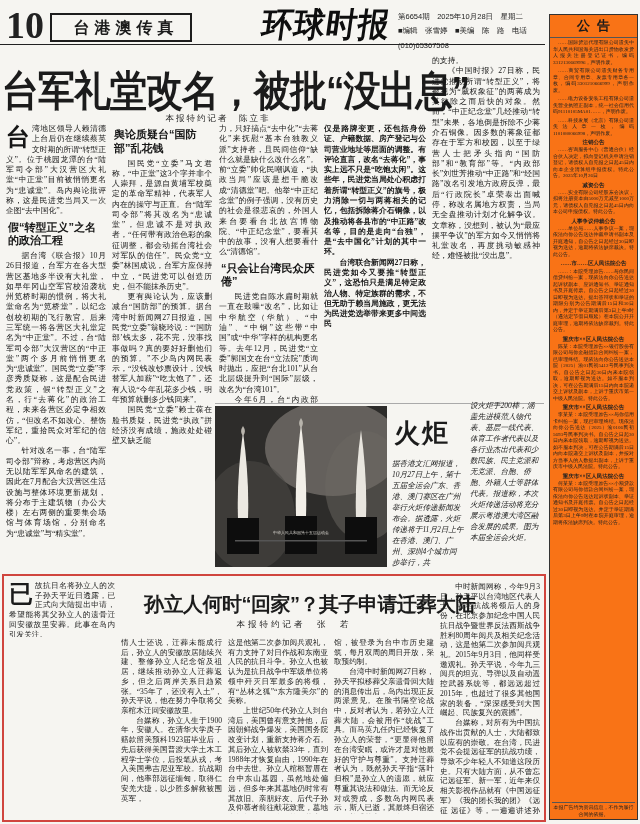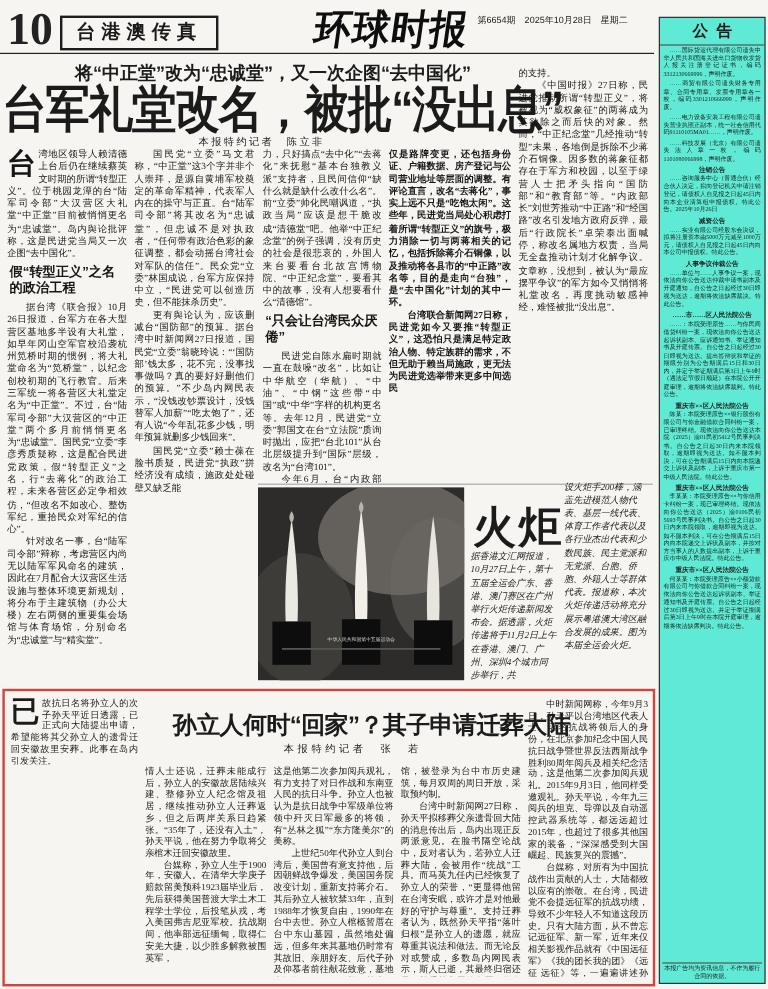--- a/index.html
+++ b/index.html
@@ -1,21 +1,21 @@
 <!DOCTYPE html>
 <html><head>
 <meta charset="utf-8">
 <style>
   html,body{margin:0;padding:0;}
   body{width:640px;height:824px;background:#e9e7e2;font-family:"Liberation Serif", serif;}
   .page{position:relative;width:640px;height:824px;background:#f6f5f1;color:#1b1b1b;overflow:hidden;}
 
   
   .pagenum{position:absolute;left:6px;top:6px;font-size:38px;font-weight:bold;line-height:1;font-family:"Liberation Serif",serif;color:#222;}
-  .section-box{position:absolute;left:50px;top:13px;width:128px;height:25px;border:2px solid #1d1d1d;box-shadow:0 0 0 1px #f6f5f1 inset;text-align:center;font-size:16px;font-weight:bold;letter-spacing:5px;line-height:25px;font-family:Liberation Sans, sans-serif;}
+  .section-box{position:absolute;left:50px;top:13px;width:128px;height:25px;border:2px solid #1d1d1d;box-shadow:0 0 0 1px #f6f5f1 inset;text-align:center;font-size:16px;font-weight:bold;letter-spacing:5px;line-height:25px;font-family:Liberation Sans, sans-serif;padding-left:10px;}
   .masthead{position:absolute;left:262px;top:4px;font-size:31px;font-weight:900;transform:skewX(-8deg) scaleY(1.08);font-family:"Liberation Serif",serif;color:#0e0e0e;letter-spacing:1px;}
   .issue{position:absolute;left:398px;top:10px;width:150px;font-size:7.5px;line-height:1.9;font-family:"Liberation Sans",sans-serif;color:#222;}
   .header-rule{position:absolute;left:0;top:44px;width:545px;border-top:1.5px solid #222;}
 
   
   .kicker{position:absolute;left:30px;top:52px;width:395px;text-align:center;font-size:15px;font-weight:bold;font-family:"Liberation Sans",sans-serif;white-space:nowrap;}
   .headline1{position:absolute;left:2px;top:70px;width:434px;text-align:center;font-size:37px;font-weight:900;font-family:"Liberation Sans",sans-serif;letter-spacing:-1px;line-height:1;white-space:nowrap;transform:scaleY(1.12);transform-origin:top;}
   .byline1{position:absolute;left:118px;top:113px;width:200px;text-align:center;font-size:8.5px;letter-spacing:2px;}
 
   .col{position:absolute;text-align:justify;font-size:7.8px;line-height:1.32;overflow:hidden;color:#161616;}
@@ -28,75 +28,76 @@
   #m-col1{left:6px;top:124px;width:100px;height:448px;}
   #m-col2{left:112px;top:124px;width:100px;height:448px;}
   #m-col3{left:219px;top:124px;width:99px;height:279px;}
   #m-col4{left:324px;top:124px;width:102px;height:279px;font-weight:bold;}
   #m-col5{left:432px;top:56px;width:108px;height:343px;}
 
   
   .torch-rule{position:absolute;left:215px;top:403px;width:329px;border-top:1px solid #aaa;}
   .torch-photo{position:absolute;left:215px;top:406px;width:172px;height:161px;}
   .torch-art{position:absolute;left:392px;top:400px;width:150px;height:168px;}
-  .t-title{position:absolute;left:2px;top:16px;width:72px;font-size:36px;font-weight:900;font-family:"Liberation Sans",sans-serif;letter-spacing:2px;white-space:nowrap;}
+  .t-title{position:absolute;left:2px;top:16px;width:72px;font-size:26px;font-weight:900;font-family:"Liberation Sans",sans-serif;letter-spacing:2px;white-space:nowrap;}
   .t-left{position:absolute;left:0;top:58px;width:72px;height:110px;font-size:7.6px;line-height:1.45;font-style:italic;}
   .t-right{position:absolute;left:78px;top:0;width:72px;height:168px;font-size:7.6px;line-height:1.45;font-style:italic;}
 
   
   .bottom-box{position:absolute;left:2px;top:574px;width:540px;height:244px;border:2px solid #d0453e;background:#f6f5f1;}
   .b-lede{position:absolute;left:5px;top:5px;width:106px;height:56px;text-align:justify;font-size:7.6px;line-height:1.28;overflow:hidden;}
   .headline2{position:absolute;left:140px;top:15px;width:300px;text-align:center;font-size:20px;font-weight:900;font-family:"Liberation Sans",sans-serif;white-space:nowrap;letter-spacing:-0.5px;}
   .byline2{position:absolute;left:140px;top:43px;width:300px;text-align:center;font-size:8.5px;letter-spacing:3px;}
   .bcol{position:absolute;text-align:justify;font-size:7.6px;line-height:1.28;overflow:hidden;}
   .bcol p.para{margin:0;text-indent:2em;}
   #b-col1{left:5px;top:62px;width:106px;height:176px;}
   #b-col2{left:117px;top:62px;width:101px;height:176px;}
   #b-col3{left:224px;top:62px;width:100px;height:176px;}
   #b-col4{left:330px;top:62px;width:100px;height:176px;}
   #b-col5{left:436px;top:6px;width:100px;height:232px;}
 
   
-  .sidebar{position:absolute;left:549px;top:14px;width:87px;height:804px;border:1.5px solid #333;background:#5eead4;}
+  .sidebar{position:absolute;left:549px;top:14px;width:87px;height:804px;border:1.5px solid #333;background:#f97316;}
   .s-title{text-align:center;font-size:13px;font-weight:bold;letter-spacing:7px;padding:2px 0 2px 7px;border-bottom:1px solid #555;font-family:"Liberation Sans",sans-serif;}
   .s-body{padding:2px 3px;font-size:5px;line-height:1.3;text-align:justify;color:#222;height:736px;overflow:hidden;}
   .s-body p.notice{margin:0 0 2px;text-indent:1em;}
   .s-body h5.notice-head{margin:2px 0 1px;font-size:5.5px;text-align:center;font-weight:bold;}
   .s-footer{position:absolute;bottom:1px;left:2px;right:2px;border-top:1px solid #555;font-size:5px;text-align:center;padding-top:2px;line-height:1.3;}
 </style>
 </head>
 <body>
 
 <div class="page">
 
   <div class="pagenum">10</div>
   <div class="section-box">
     <span>台港澳传真</span>
   </div>
   <div class="masthead">环球时报</div>
   <div class="issue">
     <div>第6654期　2025年10月28日　星期二</div>
+    <div>■编辑　张雪婷　■美编　陈　路　电话(010)65367508</div>
   </div>
   <div class="header-rule"></div>
 
-  <div class="kicker">将“中正堂”改为“忠诚堂”，又一次企图“去中国化”</div>
   <div class="headline1">台军礼堂改名，被批“没出息”</div>
   <div class="byline1">本报特约记者　陈立非</div>
 
   <div class="col" id="m-col1">
     <div class="lede-wrap">
       <span class="dropcap">台</span><span>湾地区领导人赖清德上台后仍在继续蔡英文时期的所谓“转型正义”。位于桃园龙潭的台“陆军司令部”大汉营区大礼堂“中正堂”目前被悄悄更名为“忠诚堂”。岛内舆论批评称，这是民进党当局又一次企图“去中国化”。</span>
     </div>
     <div>
         <h4 class="subhead">假“转型正义”之名的政治工程</h4>
         <p class="para">据台湾《联合报》10月26日报道，台军方在各大型营区基地多半设有大礼堂，如早年冈山空军官校沿袭杭州笕桥时期的惯例，将大礼堂命名为“笕桥堂”，以纪念创校初期的飞行教官。后来三军统一将各营区大礼堂定名为“中正堂”。不过，台“陆军司令部”大汉营区的“中正堂”两个多月前悄悄更名为“忠诚堂”。国民党“立委”李彦秀质疑称，这是配合民进党政策，假“转型正义”之名，行“去蒋化”的政治工程，未来各营区必定争相效仿，“但改名不如改心、整饬军纪，重拾民众对军纪的信心”。</p>
         <p class="para">针对改名一事，台“陆军司令部”辩称，考虑营区内尚无以陆军军风命名的建筑，因此在7月配合大汉营区生活设施与整体环境更新规划，将分布于主建筑物（办公大楼）左右两侧的重要集会场馆与体育场馆，分别命名为“忠诚堂”与“精实堂”。</p>
       </div>
   </div>
   <div class="col" id="m-col2">
+      <h4 class="subhead">舆论质疑台“国防部”乱花钱</h4>
       <p class="para">国民党“立委”马文君称，“中正堂”这3个字并非个人崇拜，是源自黄埔军校奠定的革命军精神，代表军人内在的操守与正直。台“陆军司令部”将其改名为“忠诚堂”，但忠诚不是对执政者，“任何带有政治色彩的象征调整，都会动摇台湾社会对军队的信任”。民众党“立委”林国成说，台军方应保持中立，“民进党可以创造历史，但不能抹杀历史”。</p>
       <p class="para">更有舆论认为，应该删减台“国防部”的预算。据台湾中时新闻网27日报道，国民党“立委”翁晓玲说：“‘国防部’钱太多，花不完，没事找事做吗？真的要好好删他们的预算。”不少岛内网民表示，“没钱改钞票设计，没钱替军人加薪”“吃太饱了”，还有人说“今年乱花多少钱，明年预算就删多少钱回来”。</p>
       <p class="para">国民党“立委”赖士葆在脸书质疑，民进党“执政”拼经济没有成绩，施政处处碰壁又缺乏能</p>
     </div>
   <div class="col cont" id="m-col3">
       <p class="para">力，只好搞点“去中化”“去蒋化”来抚慰“基本台独教义派”支持者，且民间信仰“缺什么就是缺什么改什么名”。前“立委”帅化民嘲讽道，“执政当局”应该是想干脆改成“清德堂”吧。他举“中正纪念堂”的例子强调，没有历史的社会是很悲哀的，外国人来台要看台北故宫博物院、“中正纪念堂”，要看其中的故事，没有人想要看什么“清德馆”。</p>
       <h4 class="subhead">“只会让台湾民众厌倦”</h4>
       <p class="para">民进党自陈水扁时期就一直在鼓噪“改名”，比如让中华航空（华航）、“中油”、“中钢”这些带“中国”或“中华”字样的机构更名等。去年12月，民进党“立委”郭国文在台“立法院”质询时抛出，应把“台北101”从台北层级提升到“国际”层级，改名为“台湾101”。</p>
       <p class="para">今年6月，台“内政部长”刘世芳声称“中正路”要改、“经国路”也要改，因为这些都是“威权象征”符号。据统计，目前全台共有300多条“中正路”，若全面更名，涉及的不</p>
     </div>

